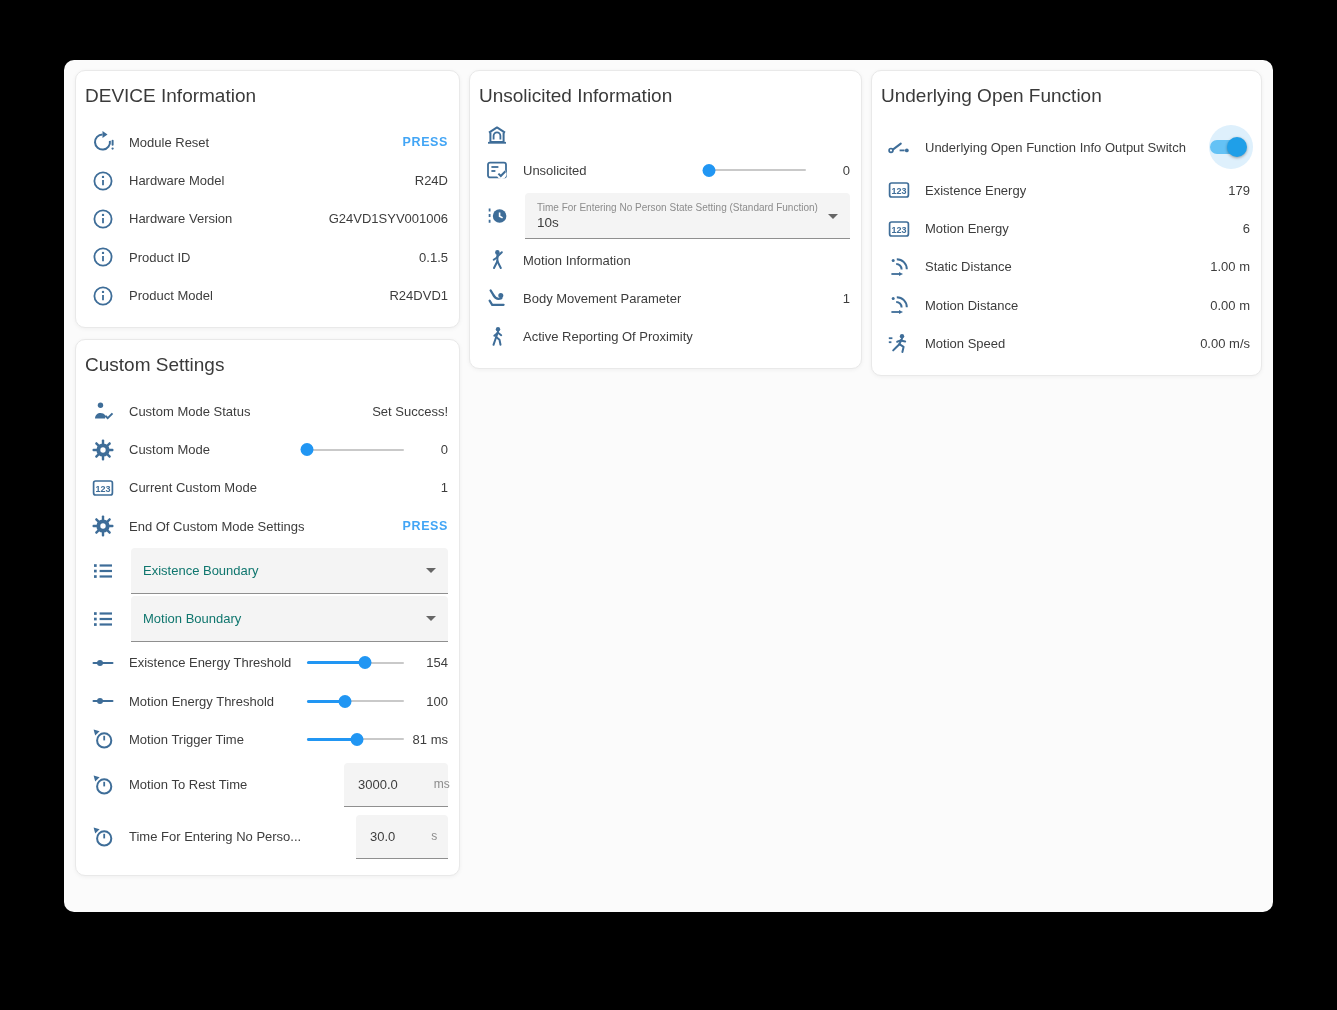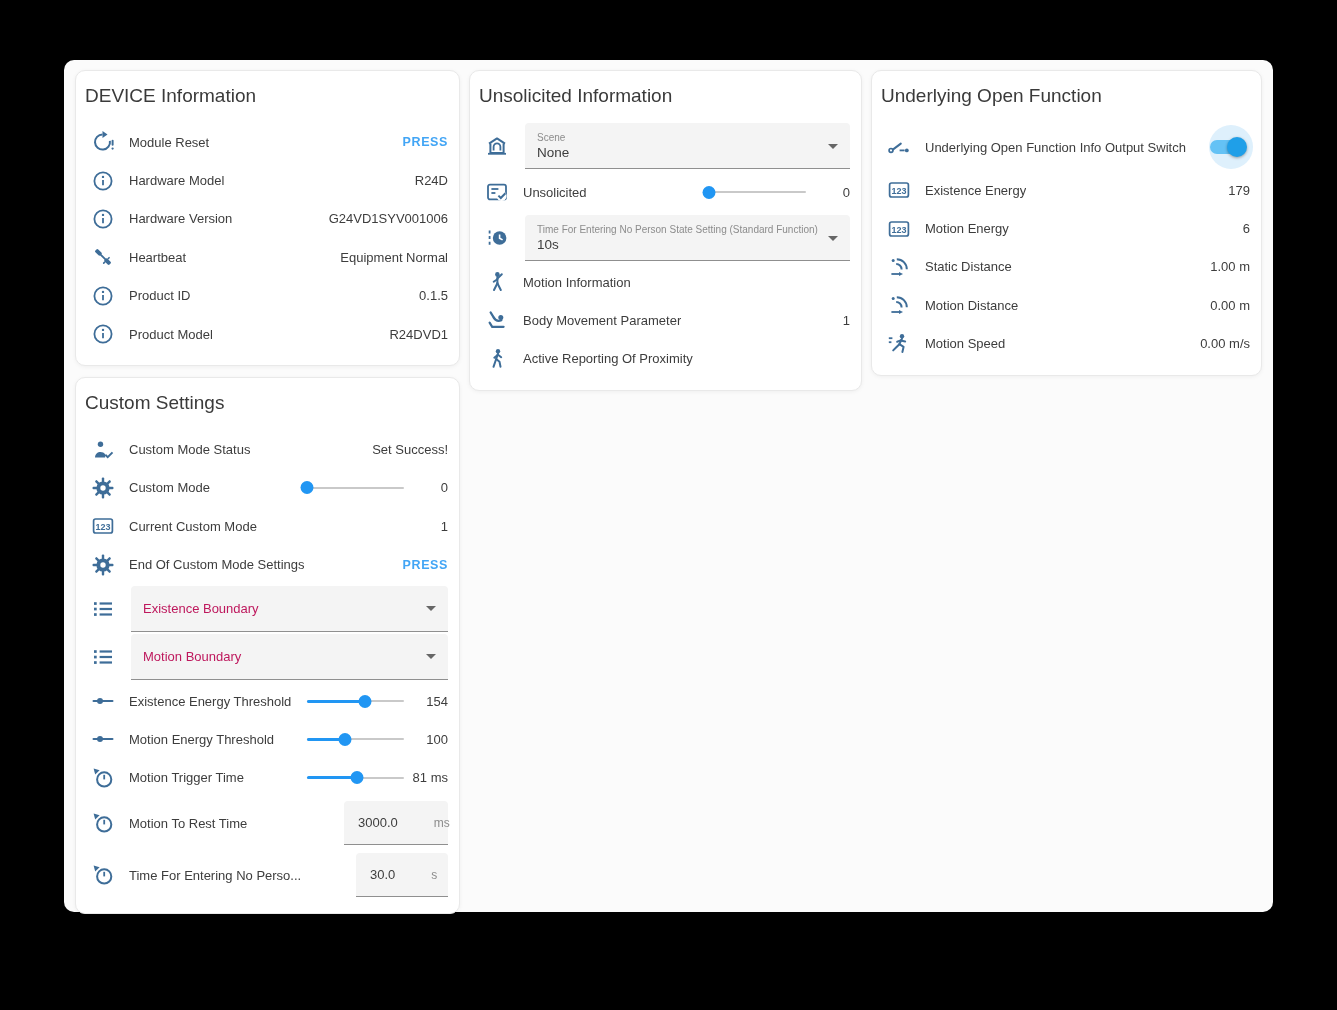--- a/index.html
+++ b/index.html
@@ -20,21 +20,21 @@
   .action { margin-left:auto; font-size:12.5px; font-weight:700; color:#42a5f5; letter-spacing:.6px; cursor:pointer; }
   .slider-wrap { margin-left:auto; display:flex; align-items:center; }
   .slider { position:relative; width:97px; height:15px; }
   .slider .track { position:absolute; left:0; right:0; top:6.5px; height:2px; background:#c9c9c9; border-radius:1px; }
   .slider .fill  { position:absolute; left:0; top:6px; height:3px; background:#2196f3; border-radius:2px; }
   .slider .thumb { position:absolute; top:1px; width:13px; height:13px; border-radius:50%; background:#2196f3; transform:translateX(-50%); }
   .slider-val { width:44px; text-align:right; font-size:13px; color:#3d3d3d; white-space:nowrap; }
   .select { flex:1; margin-left:2px; height:46px; background:#f4f4f4; border-bottom:1px solid #8f8f8f; border-radius:4px 4px 0 0; position:relative; display:flex; flex-direction:column; justify-content:center; padding:0 32px 0 12px; cursor:pointer; }
   .select .slabel { font-size:10px; color:#8c8c8c; white-space:nowrap; overflow:hidden; }
   .select .svalue { font-size:13.5px; color:#3d3d3d; margin-top:2px; }
-  .select.placeholder .slabel { font-size:13px; color:#be185d; }
+  .select.placeholder .slabel { font-size:13px; color:#0f766e; }
   .select .arrow { position:absolute; right:12px; top:50%; margin-top:-2px; width:0; height:0; border-left:5px solid transparent; border-right:5px solid transparent; border-top:5px solid #666; }
   .input-box { margin-left:auto; height:44px; background:#f4f4f4; border-bottom:1px solid #8f8f8f; border-radius:4px 4px 0 0; display:flex; align-items:center; padding:0 12px 0 14px;gap:28px; }
   .input-box.w1 { width:104px; } .input-box.w2 { width:92px; }
   .input-box .ival { font-size:13px; color:#3d3d3d; }
   .input-box .isuf { margin-left:auto; font-size:12px; color:#8c8c8c; padding-left:8px; }
   .switch { position:relative; width:48px; height:48px; margin-left:auto; flex:none; cursor:pointer; }
   .switch .halo  { position:absolute; right:-3px; top:2px; width:44px; height:44px; border-radius:50%; background:#def0fc; }
   .switch .strack{ position:absolute; right:7px; top:17px; width:33px; height:14px; border-radius:7px; background:#64c2f5; }
   .switch .sthumb{ position:absolute; right:3px; top:14px; width:20px; height:20px; border-radius:50%; background:#1f9fe8; box-shadow:0 1px 3px rgba(0,0,0,.35); }
   svg text { font-family:"Liberation Sans","DejaVu Sans",sans-serif; }
@@ -211,27 +211,20 @@
         </div>
         <div class="row">
           <svg class="ic">
               <use href="#i-info"></use>
             </svg>
           <span class="lbl">Hardware Version</span>
           <span class="val">G24VD1SYV001006</span>
         </div>
         <div class="row">
           <svg class="ic">
-              <use href="#i-plug"></use>
-            </svg>
-          <span class="lbl">Heartbeat</span>
-          <span class="val">Equipment Normal</span>
-        </div>
-        <div class="row">
-          <svg class="ic">
               <use href="#i-info"></use>
             </svg>
           <span class="lbl">Product ID</span>
           <span class="val">0.1.5</span>
         </div>
         <div class="row">
           <svg class="ic">
               <use href="#i-info"></use>
             </svg>
           <span class="lbl">Product Model</span>
@@ -359,25 +352,20 @@
       </div>
     </div>
 
     <div class="col col2">
       <div class="card">
         <h2 class="card-title">Unsolicited Information</h2>
         <div class="row row-select">
           <svg class="ic">
               <use href="#i-museum"></use>
             </svg>
-          <div class="select">
-            <span class="slabel">Scene</span>
-            <span class="svalue">None</span>
-            <span class="arrow"></span>
-          </div>
         </div>
         <div class="row" style="height:42px">
           <svg class="ic">
               <use href="#i-checklist"></use>
             </svg>
           <span class="lbl">Unsolicited</span>
           <span class="slider-wrap">
             <span class="slider">
               <span class="track"></span>
               <span class="fill" style="width: 0%;"></span>

